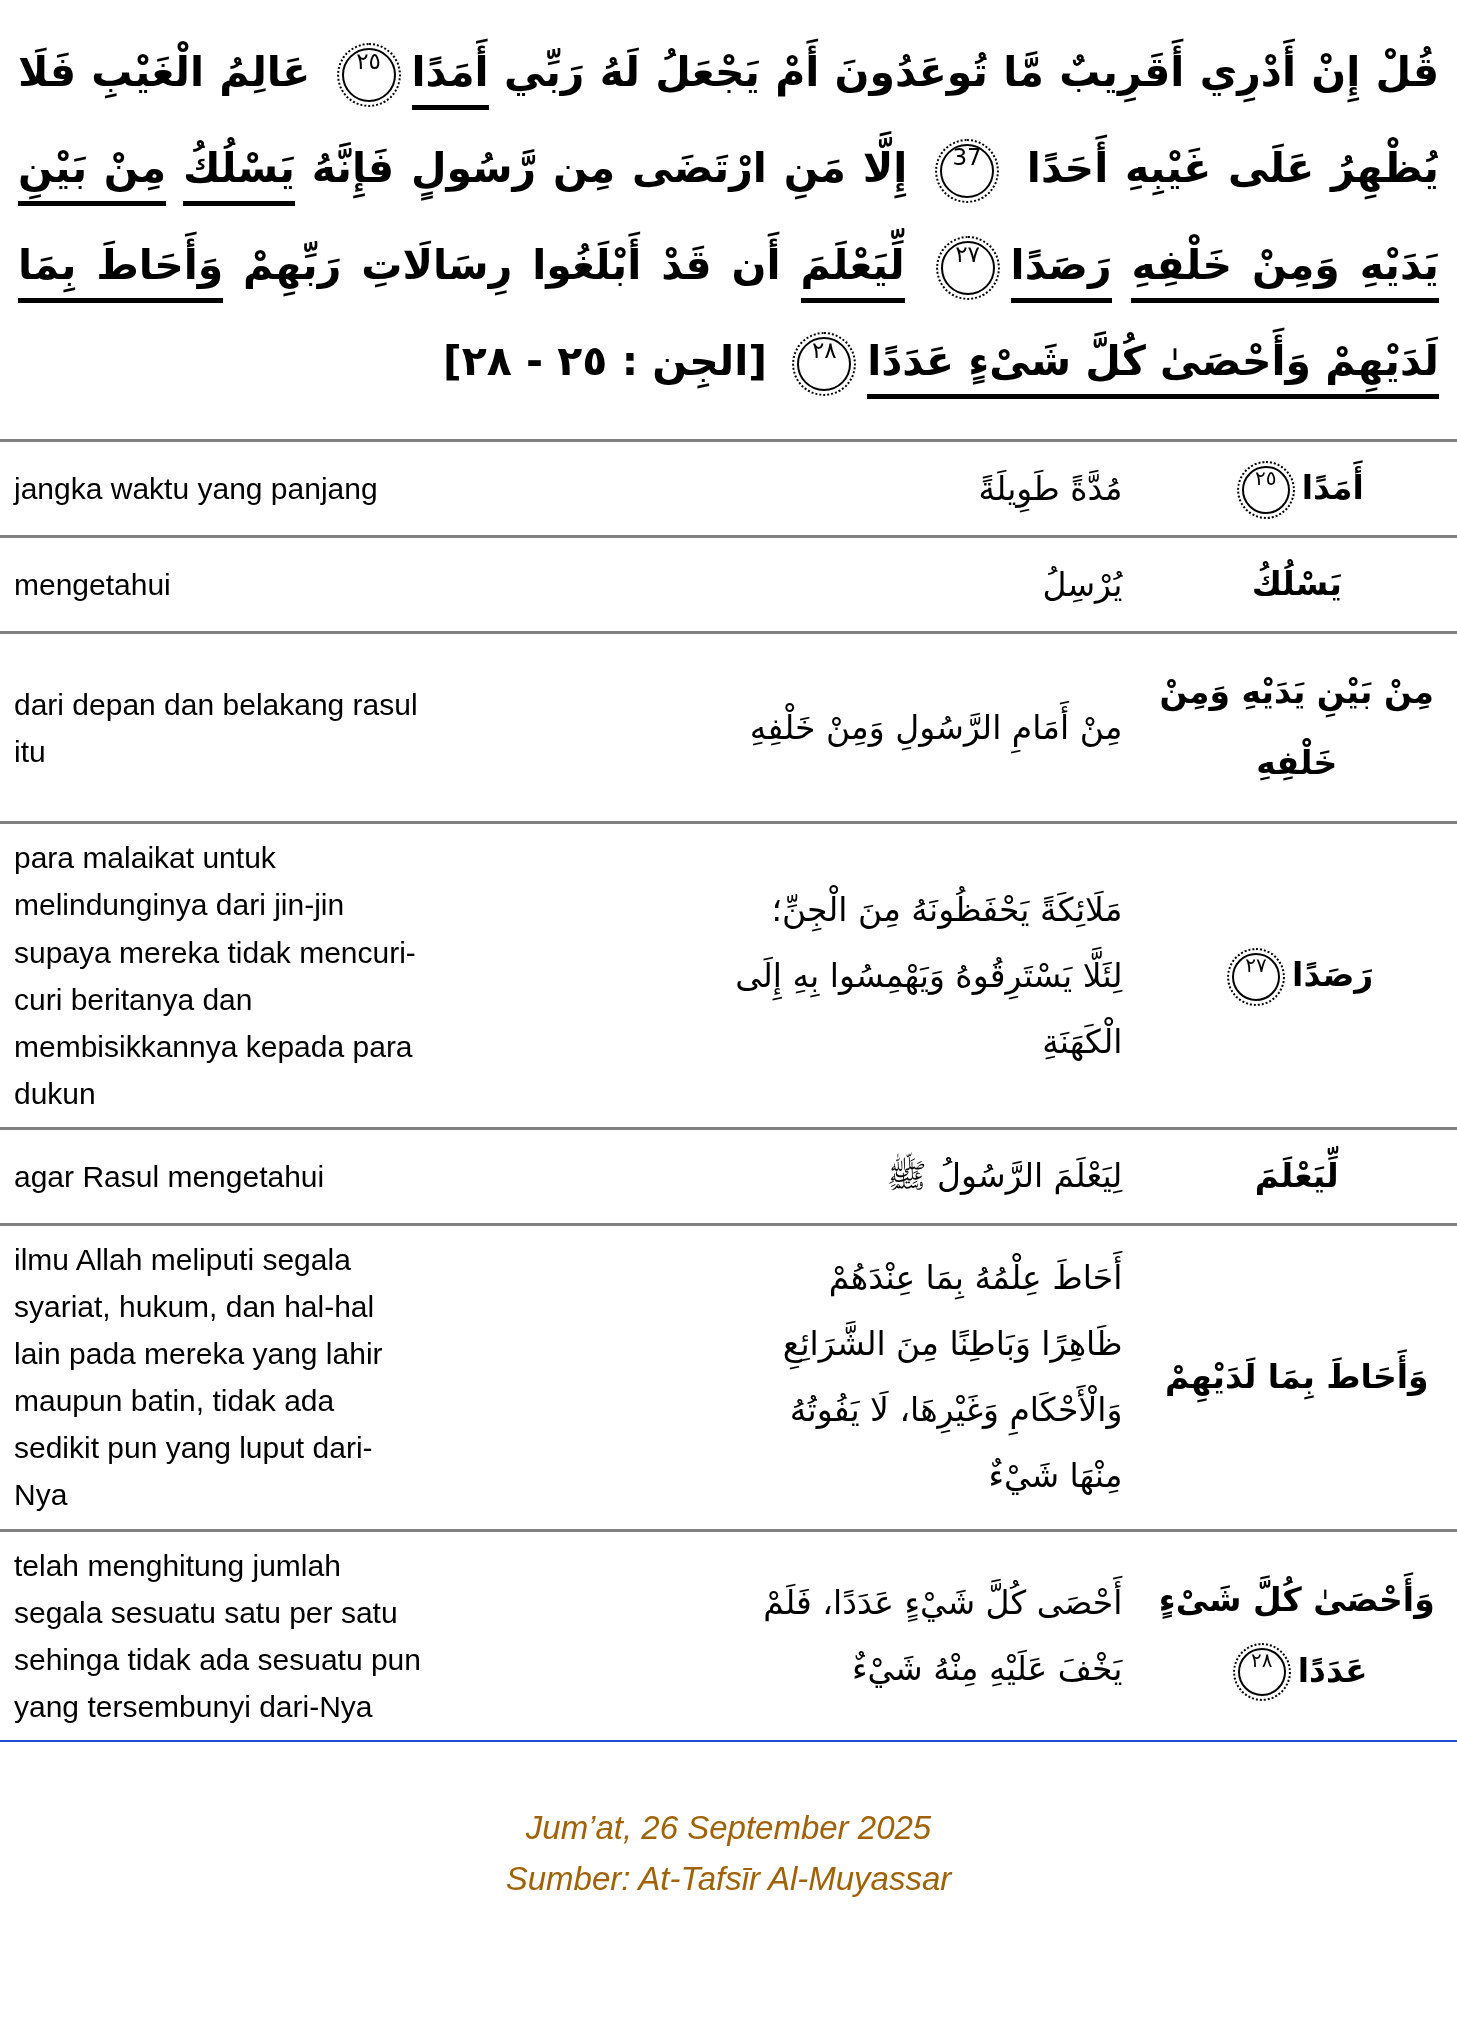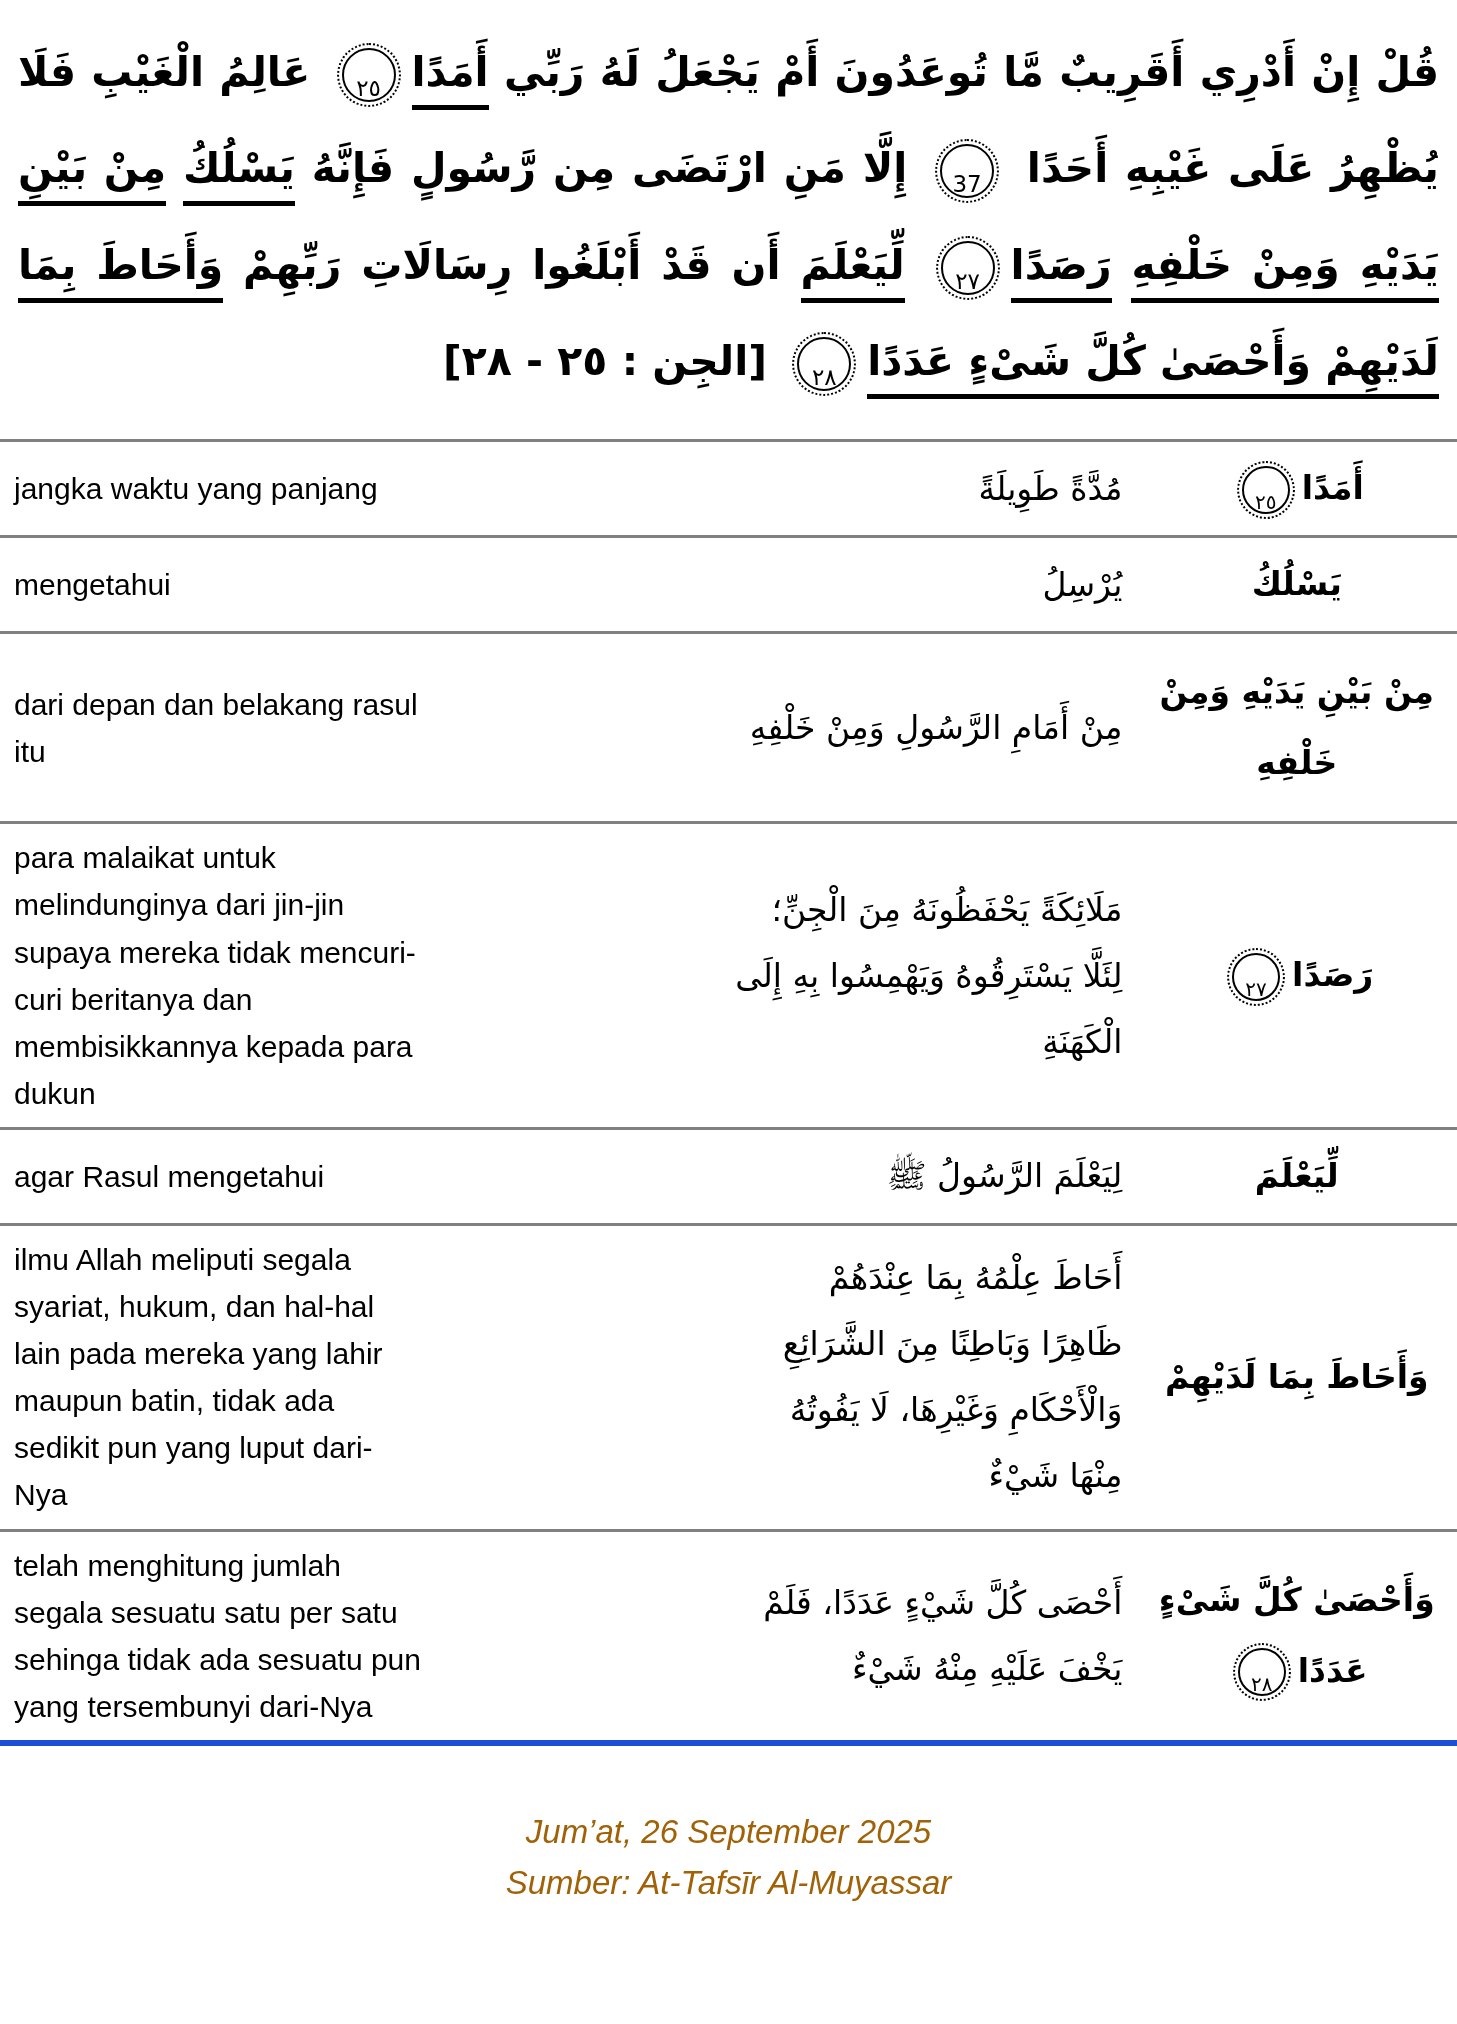--- a/index.html
+++ b/index.html
@@ -35,21 +35,21 @@
   }
   .quran-block .seg { white-space: normal; }
   .quran-block .seg.u {
     border-bottom: 5px solid #000;
     padding-bottom: 9px;
   }
 
   
   .ayah {
     display: inline-flex;
-    align-items: flex-end;
+    align-items: flex-start;
     justify-content: center;
     border: 2px solid #000;
     border-radius: 50%;
     outline: 2px dotted #000;
     outline-offset: 3px;
     vertical-align: middle;
     font-weight: normal;
     font-family: "DejaVu Sans", sans-serif;
     line-height: 1;
   }
@@ -65,21 +65,21 @@
     font-size: 20px;
     margin: 0 12px;
   }
 
   
   table.word-table {
     width: 100%;
     border-collapse: collapse;
     table-layout: fixed;
     margin-top: 26px;
-    border-bottom: 6px solid #1d4ed8;
+    border-bottom: 2px solid #1d4ed8;
   }
   table.word-table tr { border-top: 3px solid #808080; }
   table.word-table td {
     vertical-align: middle;
     padding: 10px 14px;
     box-sizing: border-box;
   }
   tr:nth-child(1) td, tr:nth-child(2) td, tr:nth-child(5) td { height: 96px; }
   tr:nth-child(3) td { height: 190px; }
 

